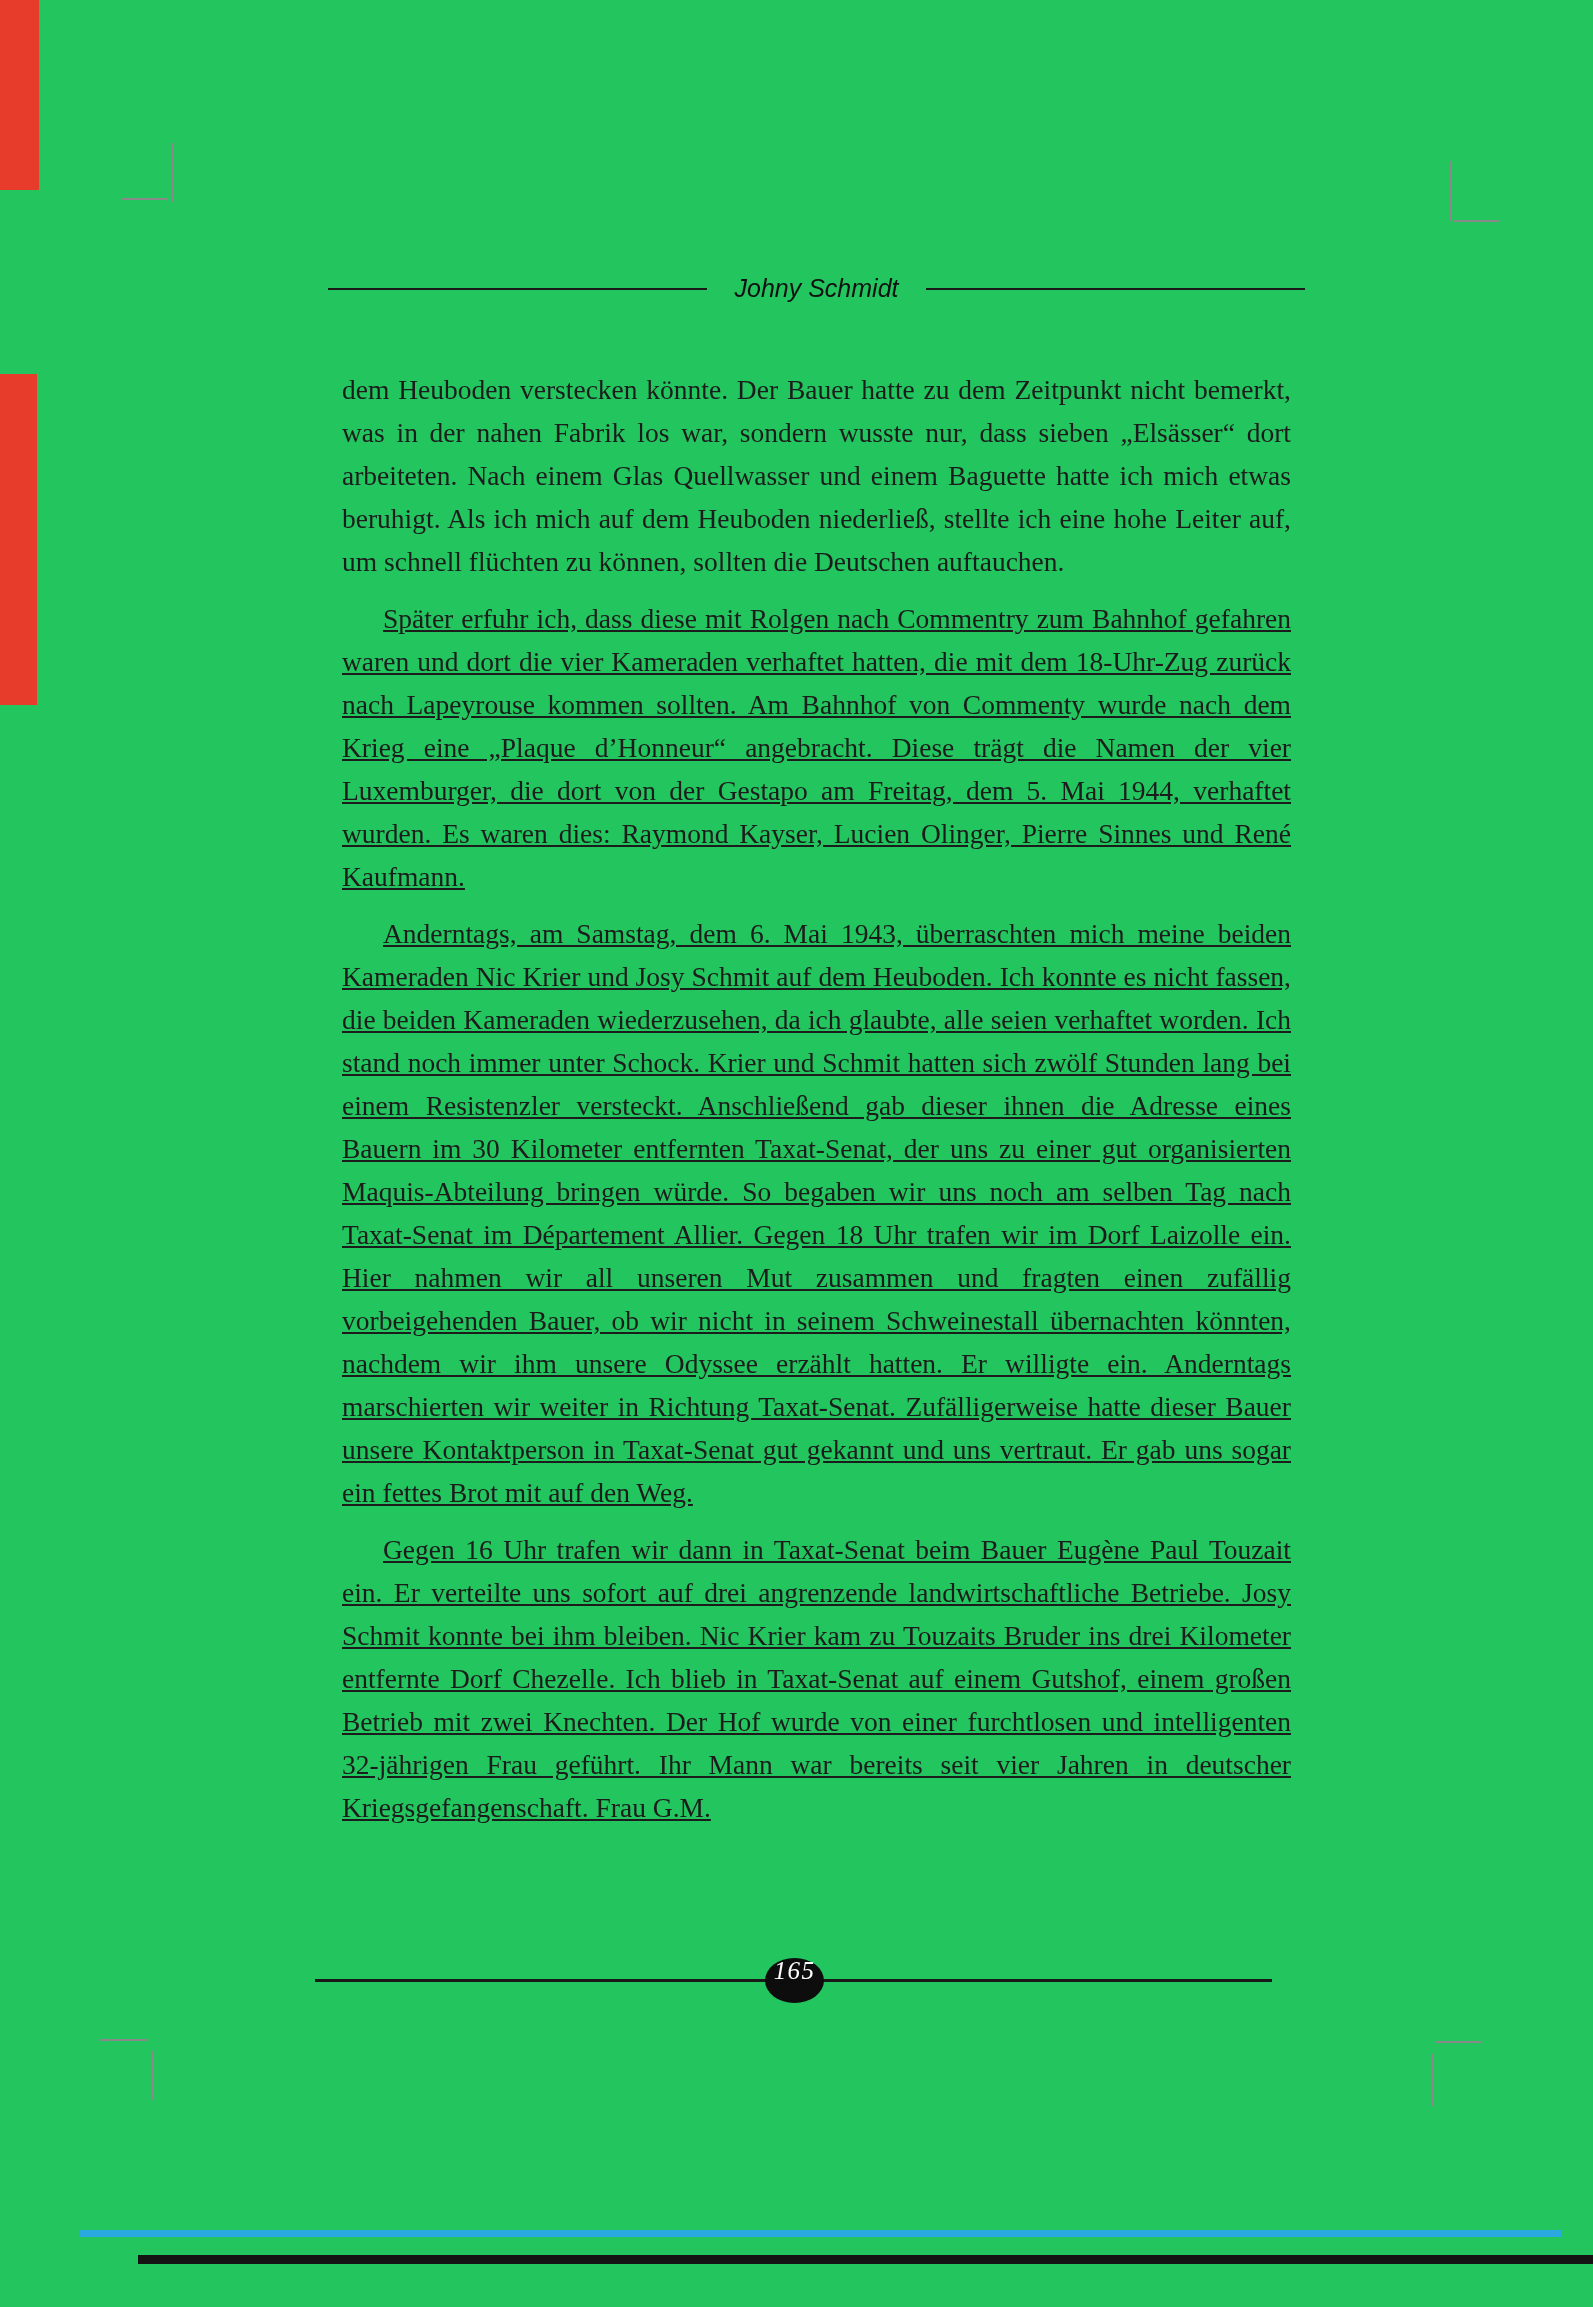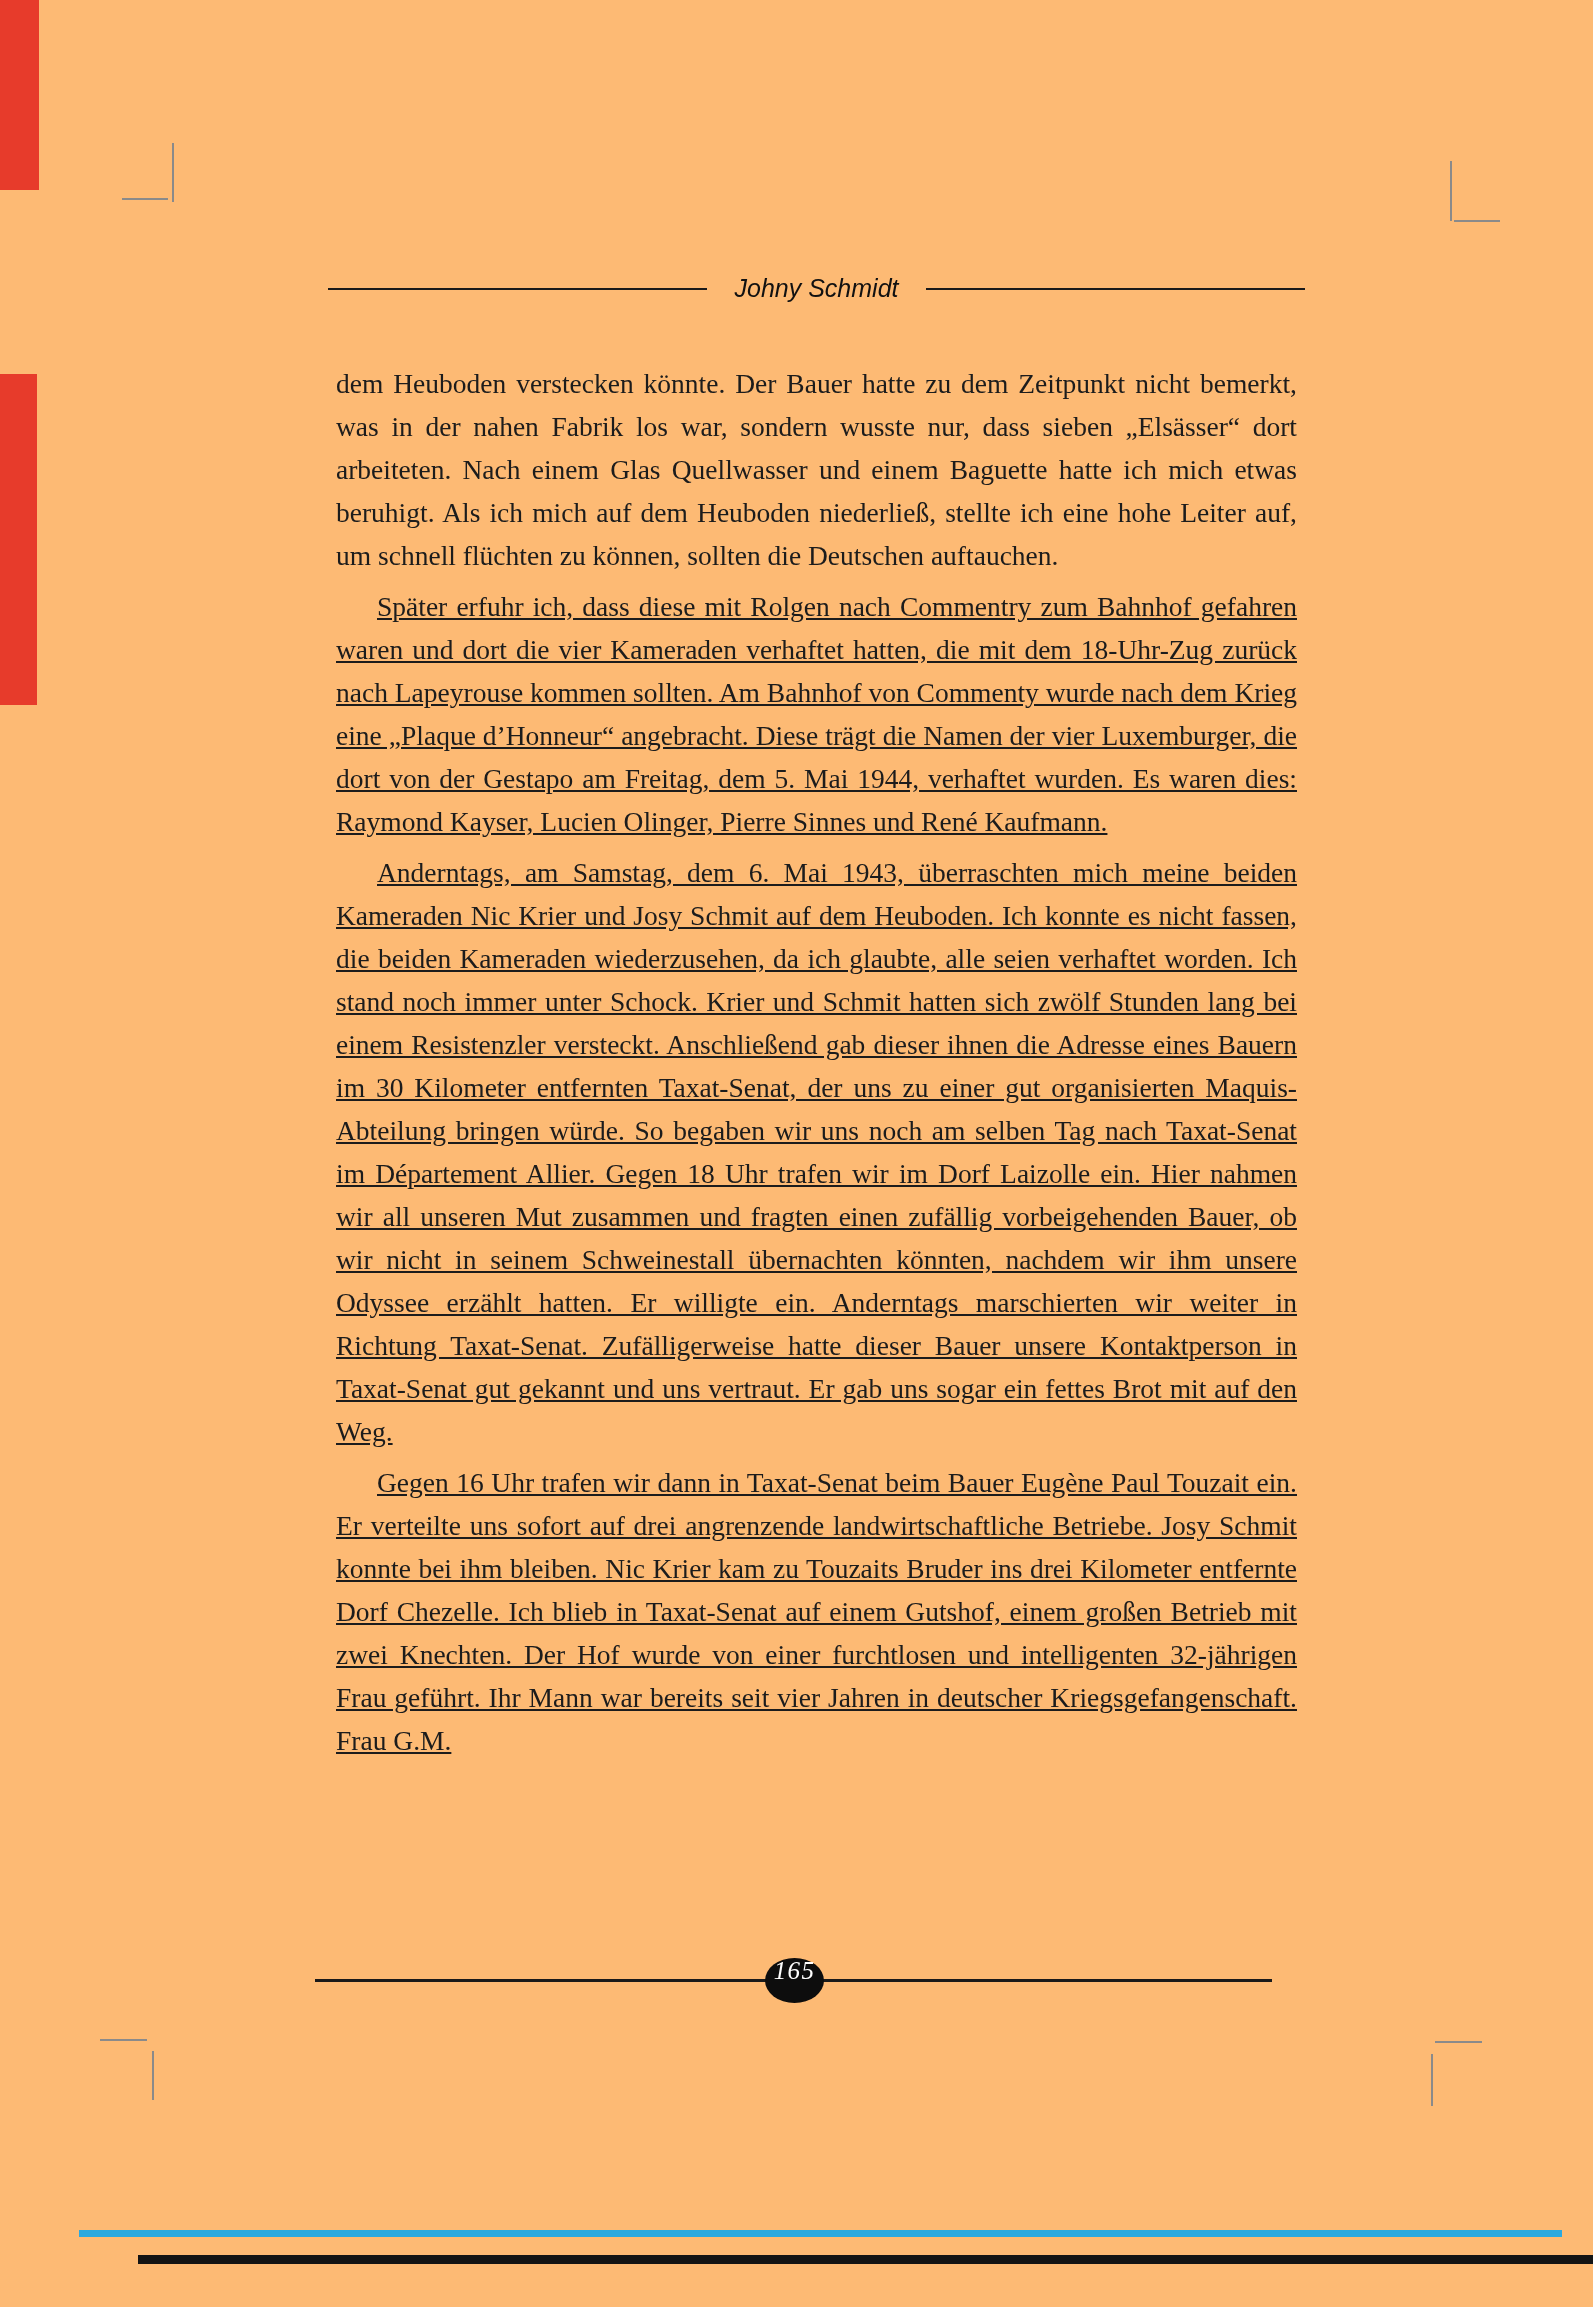--- a/index.html
+++ b/index.html
@@ -5,21 +5,21 @@
   html, body {
     margin: 0;
     padding: 0;
     background: #ffffff;
     font-family: "Liberation Serif", serif;
   }
   .scan-page {
     position: relative;
     width: 1594px;
     height: 2307px;
-    background: #fdba74;
+    background: #22c55e;
     overflow: hidden;
     color: #1c1c1c;
   }
 
   
   .red-mark {
     position: absolute;
     left: 0;
     background: var(--red-mark-color, #e73b2b);
   }
@@ -88,21 +88,21 @@
     position: absolute;
     left: 328px;
     top: 354px;
     width: 977px;
     font-size: 27.5px;
     line-height: 43px;
     text-align: justify;
     color: #1c1c1c;
   }
   .body-text p {
-    margin: 8px;
+    margin: 14px;
     text-indent: 0;
   }
   .body-text p + p {
     text-indent: 41px;
     text-decoration: underline;
   }
 
   
   .footer-rule {
     position: absolute;

